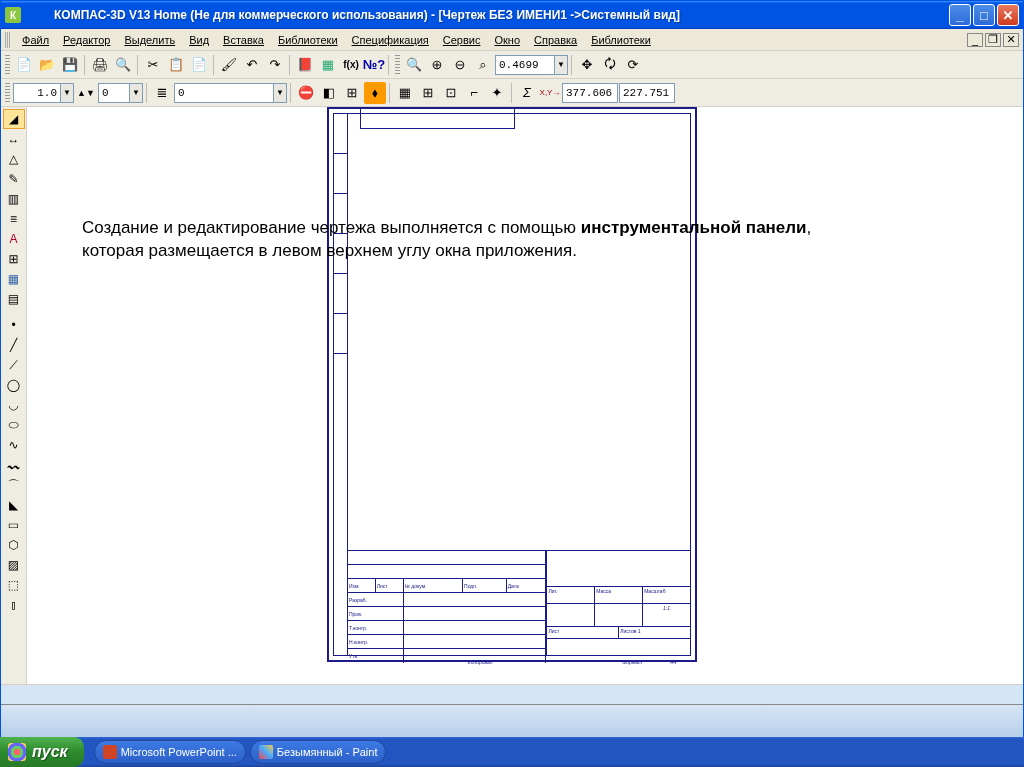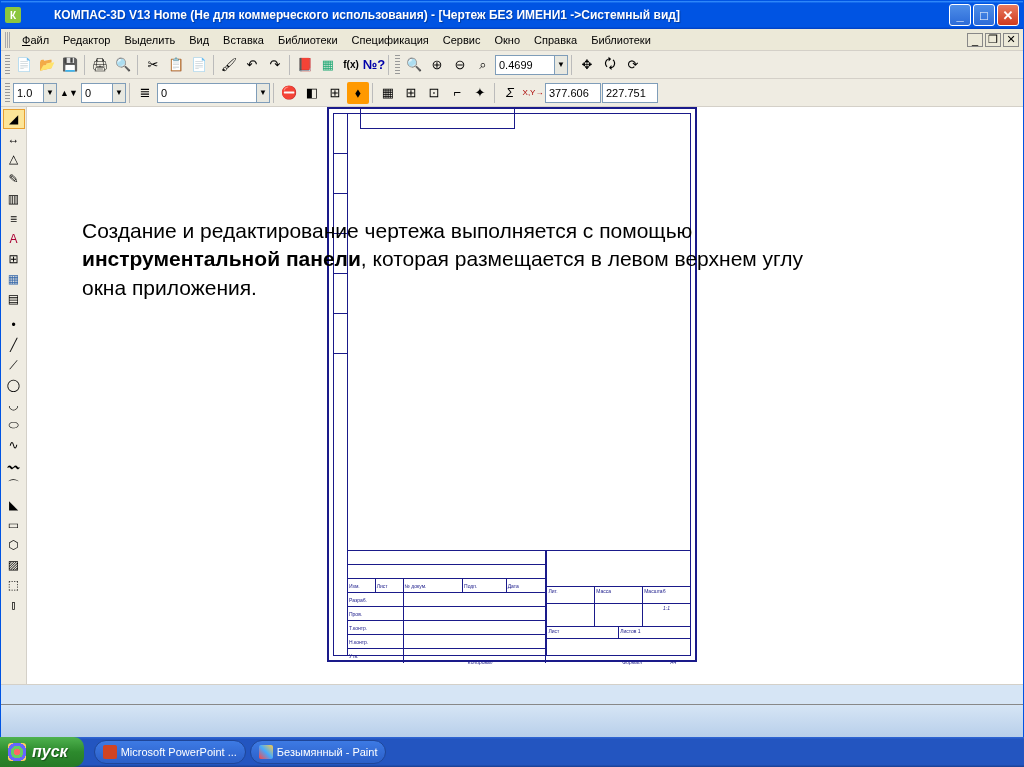--- a/index.html
+++ b/index.html
@@ -56,20 +56,21 @@
     background: #ece9d8;
     display: flex;
     align-items: center;
     padding: 0 4px;
     border-bottom: 1px solid #d4d0c8;
   }
   .menu-handle{width:6px;height:16px;margin-right:4px;background:repeating-linear-gradient(to right,#aaa 0 1px,transparent 1px 2px);}
   .menubar .menu-item {
     padding: 2px 7px;
     cursor: pointer;
+    text-decoration: underline;
   }
   .menubar .menu-item u{text-decoration:underline;}
   .mdi-controls{margin-left:auto;display:flex;gap:2px;font-size:11px;}
   .mdi-controls span{width:16px;height:14px;border:1px solid #888;background:#ece9d8;display:inline-flex;align-items:center;justify-content:center;cursor:pointer;}
   .toolbar {
     height: 28px;
     background: #efece2;
     border-bottom: 1px solid #d4d0c8;
     display: flex;
     align-items: center;
@@ -78,21 +79,21 @@
   }
   .tb-handle{width:5px;height:20px;margin:0 2px;background:repeating-linear-gradient(to bottom,#999 0 1px,transparent 1px 3px);}
   .tb-btn {
     width: 22px; height: 22px;
     display: inline-flex; align-items: center; justify-content: center;
     cursor: pointer;
     border: 1px solid transparent;
     font-size: 13px;
   }
   .tb-sep{width:2px;height:20px;border-left:1px solid #bbb;margin:0 2px;}
-  .tb-input{height:20px;border:1px solid #7f9db9;background:#fff;font-size:11px;padding:0 3px;}
+  .tb-input{height:20px;border:1px solid #7f9db9;background:#fff;font-size:11px;padding:0 3px;font-family:Liberation Mono, monospace;}
   .tb-combo{display:inline-flex;align-items:center;}
   .tb-combo .dd{width:13px;height:20px;border:1px solid #7f9db9;border-left:none;background:#e8e8e0;display:inline-flex;align-items:center;justify-content:center;font-size:8px;cursor:pointer;}
   .workspace {
     flex: 1;
     display: flex;
     background: #fff;
     overflow: hidden;
   }
   .left-toolbar {
     width: 26px;
@@ -129,21 +130,21 @@
   .tb-right{position:absolute;right:0;top:0;width:42%;height:100%;border-left:1.5px solid #1a1a8a;}
   .tb-right .rr{border-bottom:1px solid #1a1a8a;display:flex;font-size:5px;color:#1a1a8a;}
   .tb-right .rr .rc{border-right:1px solid #1a1a8a;flex:1;padding:1px;}
   .upper-box{position:absolute;right:180px;top:0;width:155px;height:20px;border:1.5px solid #1a1a8a;border-top:none;}
   .overlay-text {
     position: absolute;
     left: 55px;
     top: 110px;
     width: 760px;
     font-family: Arial, sans-serif;
-    font-size: 21px;
+    font-size: 17px;
     line-height: 1.35;
     color: #000;
     z-index: 10;
   }
   .overlay-text p{margin-bottom:0;}
   .panel-bottom{
     height:52px;
     background:#efece2;
     border-top:1px solid #d4d0c8;
   }
@@ -280,21 +281,21 @@
     </div>
     <div class="tb-sep"></div>
     <div class="tb-btn">✥</div>
     <div class="tb-btn">🗘</div>
     <div class="tb-btn">⟳</div>
   </div>
 
   <div class="toolbar">
     <div class="tb-handle"></div>
     <div class="tb-combo">
-      <input class="tb-input" style="width: 31px;" value="1.0">
+      <input class="tb-input" style="width: 48px; text-align: right;" value="1.0">
       <span class="dd">▼</span>
     </div>
     <div class="tb-btn" style="font-size:9px;">▲▼</div>
     <div class="tb-combo">
       <input class="tb-input" style="width: 32px;" value="0">
       <span class="dd">▼</span>
     </div>
     <div class="tb-sep"></div>
     <div class="tb-btn">≣</div>
     <div class="tb-combo">

